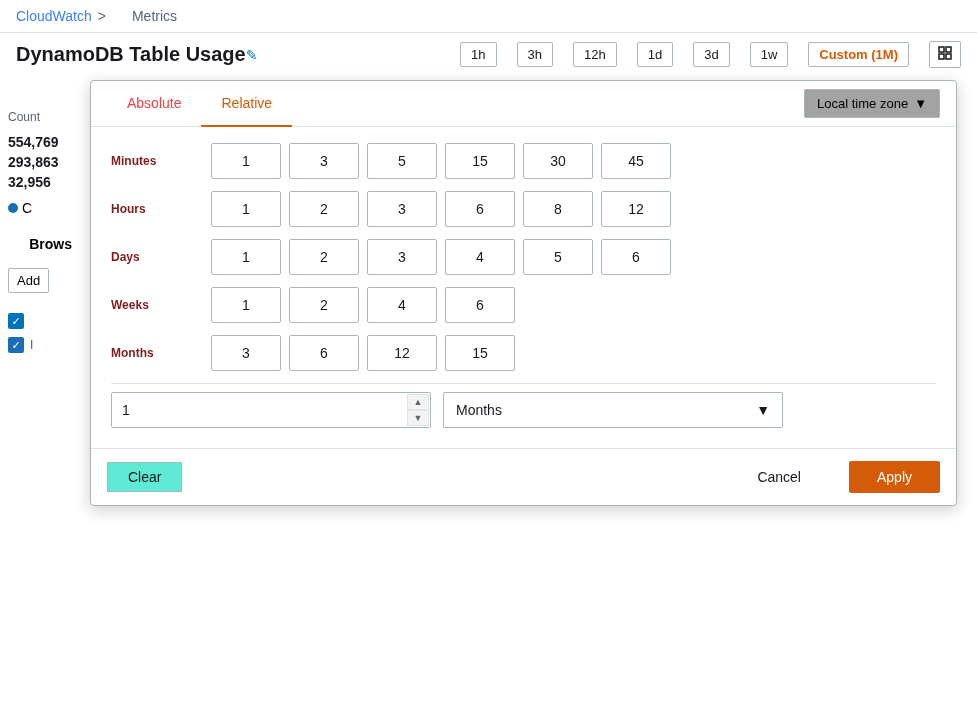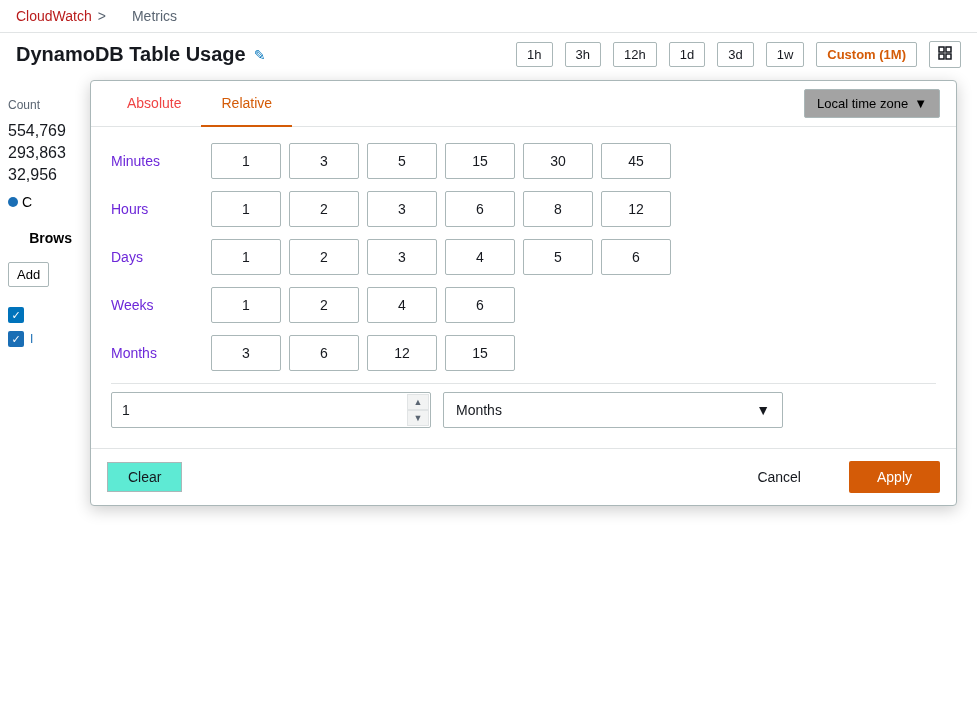--- a/index.html
+++ b/index.html
@@ -49,38 +49,37 @@
     .page-header {
       display: flex;
       align-items: center;
       justify-content: space-between;
       padding: 8px 16px 0;
     }
 
     .page-title-area {
       display: flex;
       align-items: center;
-      gap: 8px;
     }
 
     .page-title {
       font-size: 20px;
       font-weight: 700;
       color: #16191f;
     }
 
     .edit-icon {
       color: #0073bb;
       cursor: pointer;
     }
 
     .time-range-buttons {
       display: flex;
       align-items: center;
-      gap: 12px;
+      gap: 20px;
       padding-left: 13px;
     }
 
     .time-btn {
       padding: 4px 10px;
       background: #fff;
       border: 1px solid #aab7b8;
       border-radius: 2px;
       color: #16191f;
       cursor: pointer;
@@ -107,26 +106,28 @@
       top: 90px;
       left: 0;
       bottom: 0;
       background: #fff;
     }
 
     .count-label {
       font-size: 12px;
       color: #5a6572;
       padding: 8px 8px 4px;
+      margin-top: 12px;
     }
 
     .count-values {
       padding: 4px 8px;
-      font-size: 16px;
-      color: #16191f;
+      font-size: 14px;
+      color: #16191f;
+      font-weight: bold;
     }
 
     .count-val {
       padding: 2px 0;
     }
 
     .legend-item {
       display: flex;
       align-items: center;
       gap: 4px;
@@ -253,23 +254,23 @@
 
     .time-row {
       display: flex;
       align-items: center;
       margin-bottom: 12px;
       gap: 0;
     }
 
     .time-label {
       width: 100px;
-      font-size: 14px;
-      font-weight: 400;
-      color: #6d28d9;
+      font-size: 12px;
+      font-weight: 700;
+      color: #7f1d1d;
     }
 
     .time-values {
       display: flex;
       gap: 8px;
     }
 
     .time-value-btn {
       width: 70px;
       height: 36px;
@@ -393,21 +394,21 @@
       font-weight: 500;
     }
   </style>
 </head>
 <body>
 
 <div class="page-bg">
 
   <div class="top-nav">
     <div class="breadcrumb">
-      <a style="color:#b91c1c;text-decoration:none;">CloudWatch</a>
+      <a style="color:#3b82f6;text-decoration:none;">CloudWatch</a>
       <span class="breadcrumb-sep">&gt;</span>
       <span class="breadcrumb-current">Metrics</span>
     </div>
   </div>
 
   <div class="page-header">
     <div class="page-title-area">
       <h1 class="page-title">DynamoDB Table Usage</h1>
       <span class="edit-icon">✎</span>
     </div>

